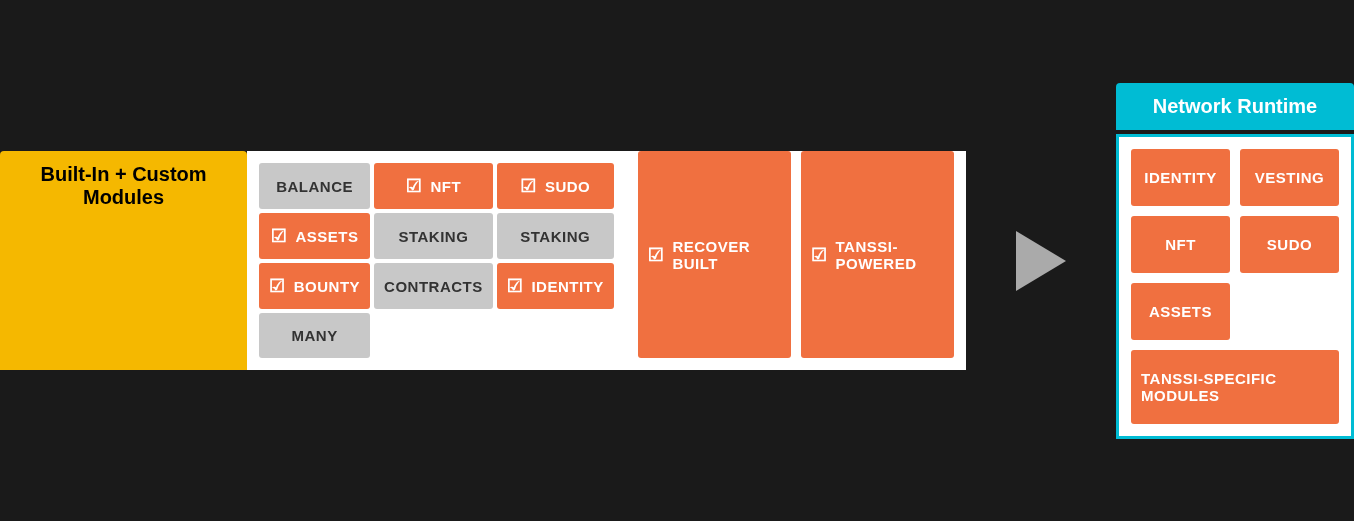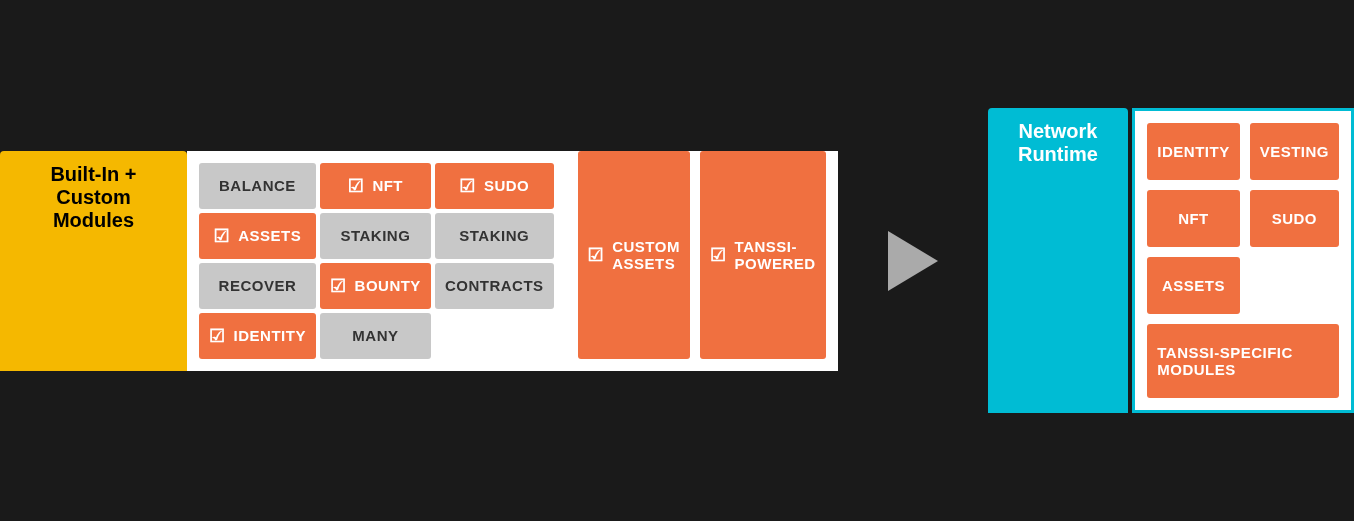--- a/index.html
+++ b/index.html
@@ -83,21 +83,21 @@
       width: 0;
       height: 0;
       border-top: 30px solid transparent;
       border-bottom: 30px solid transparent;
       border-left: 50px solid #aaa;
     }
 
     
     .right-panel {
       display: flex;
-      flex-direction: row;
+      flex-direction: column;
       gap: 4px;
     }
     .right-header {
       background: #00bcd4;
       padding: 12px 20px;
       text-align: center;
       font-weight: 900;
       font-size: 20px;
       color: #fff;
       border-radius: 4px 4px 0 0;
@@ -153,23 +153,20 @@
         <span class="check-icon">☑</span>
         <span>ASSETS</span>
       </div>
       <div class="cell gray">
         <span>STAKING</span>
       </div>
 
       <div class="cell gray">
         <span>STAKING</span>
       </div>
-      <div class="cell gray">
-        <span>RECOVER</span>
-      </div>
       <div class="cell orange">
         <span class="check-icon">☑</span>
         <span>BOUNTY</span>
       </div>
 
       <div class="cell gray">
         <span>CONTRACTS</span>
       </div>
       <div class="cell orange">
         <span class="check-icon">☑</span>
@@ -177,21 +174,21 @@
       </div>
       <div class="cell gray">
         <span>MANY</span>
       </div>
 
     </div>
 
     <div class="bottom-row">
       <div class="cell orange">
         <span class="check-icon">☑</span>
-        <span>CUSTOM ASSETS</span>
+        <span>RECOVER BUILT</span>
       </div>
       <div class="cell orange">
         <span class="check-icon">☑</span>
         <span>TANSSI-POWERED</span>
       </div>
     </div>
   </div>
 
   <div class="arrow-container">
     <div class="arrow"></div>

